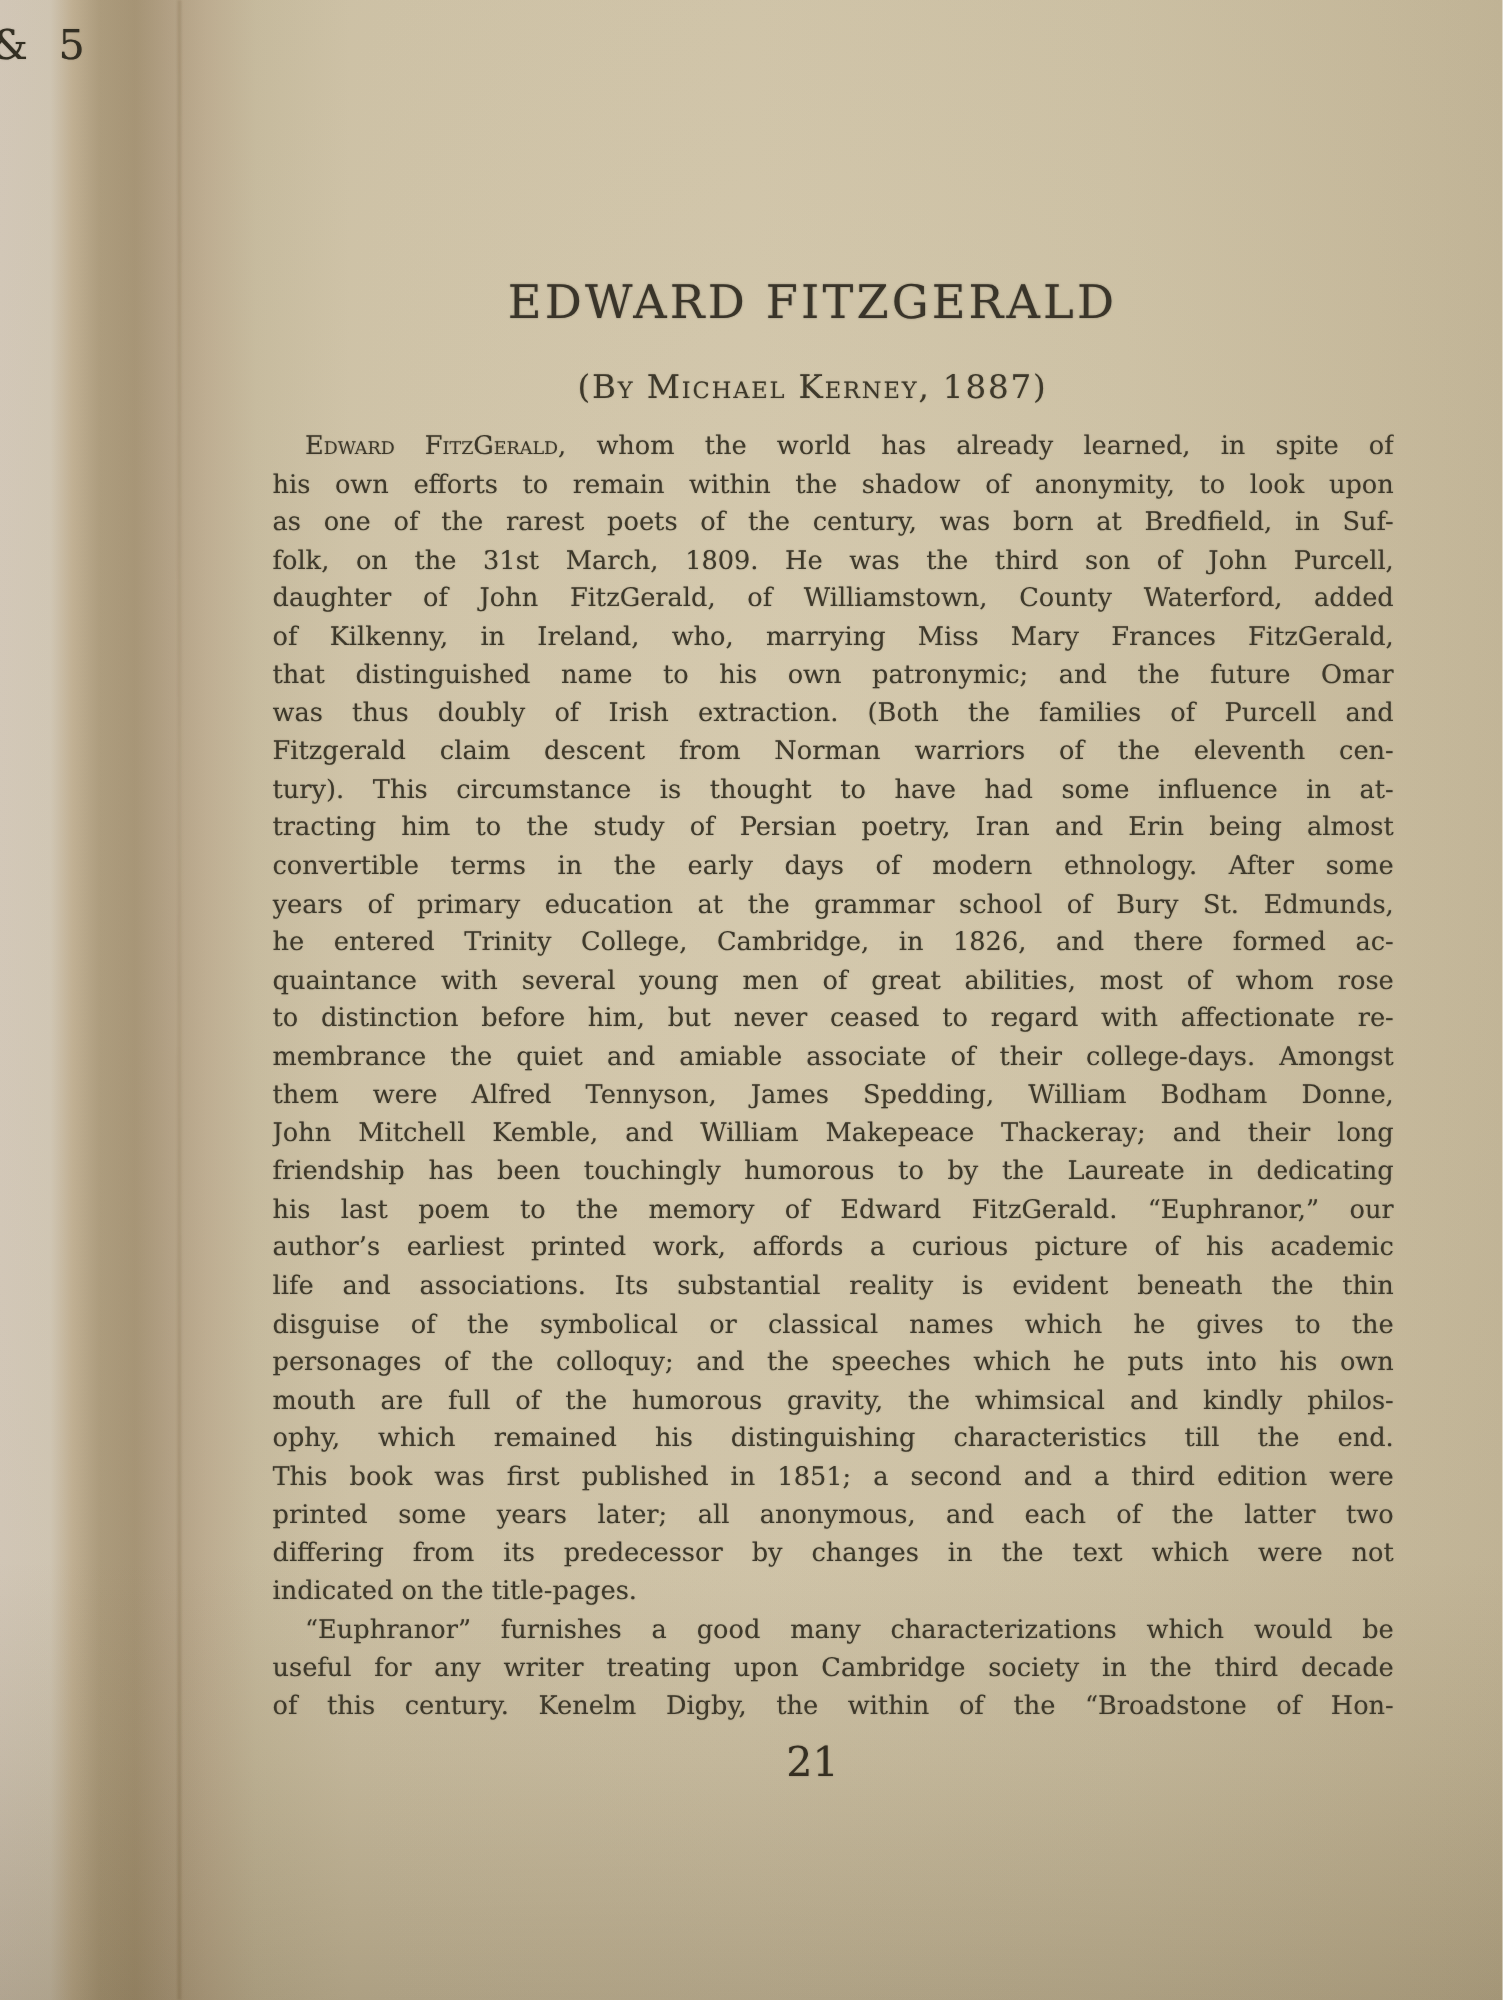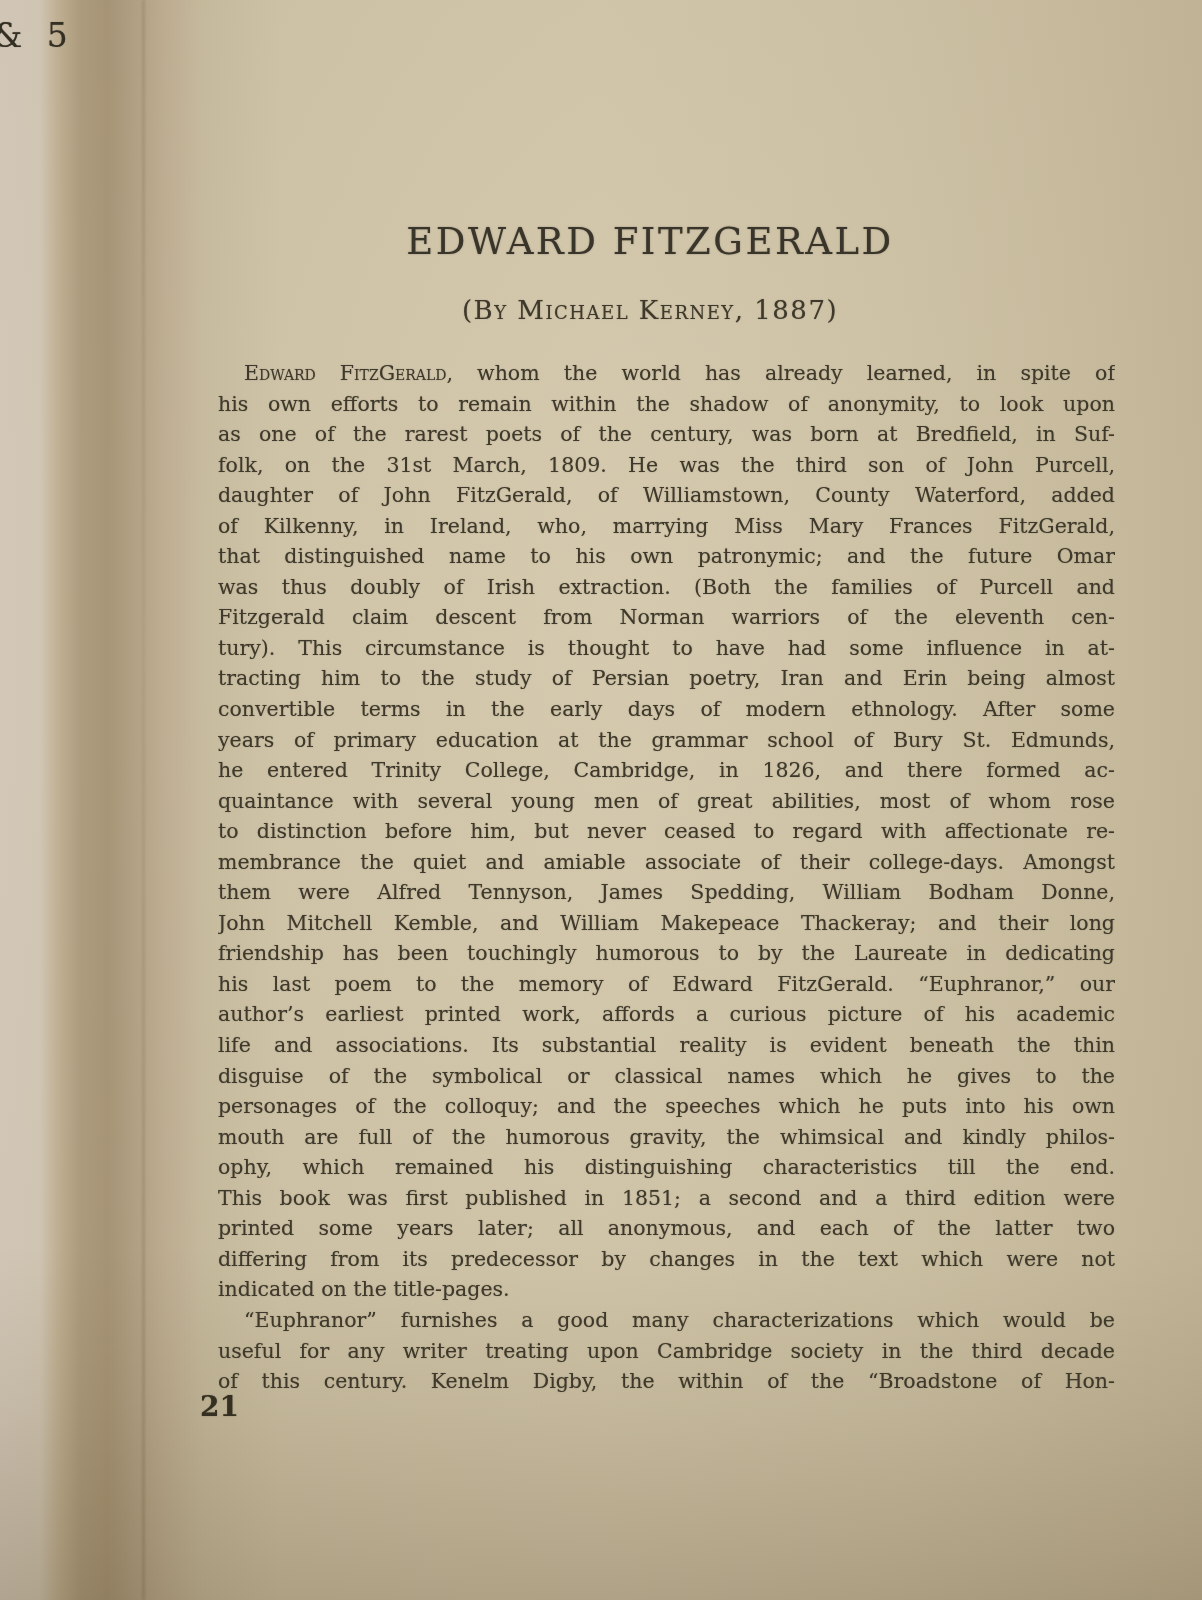--- a/index.html
+++ b/index.html
@@ -41,27 +41,27 @@
     font-size:26px;font-variant:small-caps;letter-spacing:1.5px;color:#3e392b;
     text-shadow:0 0 1.2px rgba(62,57,43,0.45);
     margin-top:36px;
   }
   .body-text{ position:absolute;left:218px;top:341px;width:897px; }
   .line{
     line-height:30.55px;height:30.55px;font-size:20.5px;
     text-align:justify;text-align-last:justify;
     overflow:hidden;white-space:nowrap;
   }
-  .lead{ text-indent:26px;margin-top:17px; }
+  .lead{ text-indent:26px; }
   .smallcaps{ font-variant:small-caps; }
   .para1-lines .line:last-child{ text-align-last:left; }
   .para2-lines .line:first-child{ text-indent:26px; }
   .page-number{
-    position:absolute;left:200px;top:1390px;width:900px;
-    font-size:28px;font-weight:bold;color:#352f22;
+    position:absolute;left:200px;top:1390px;width:900px;text-align:center;
+    font-size:33px;font-weight:normal;color:#352f22;
     text-shadow:0 0 1.2px rgba(53,47,34,0.5);
   }
 </style>
 </head>
 <body>
 
 <div class="photo">
   <div class="gutter-line"></div>
 
   <div class="margin-note ink">&amp; 5</div>

